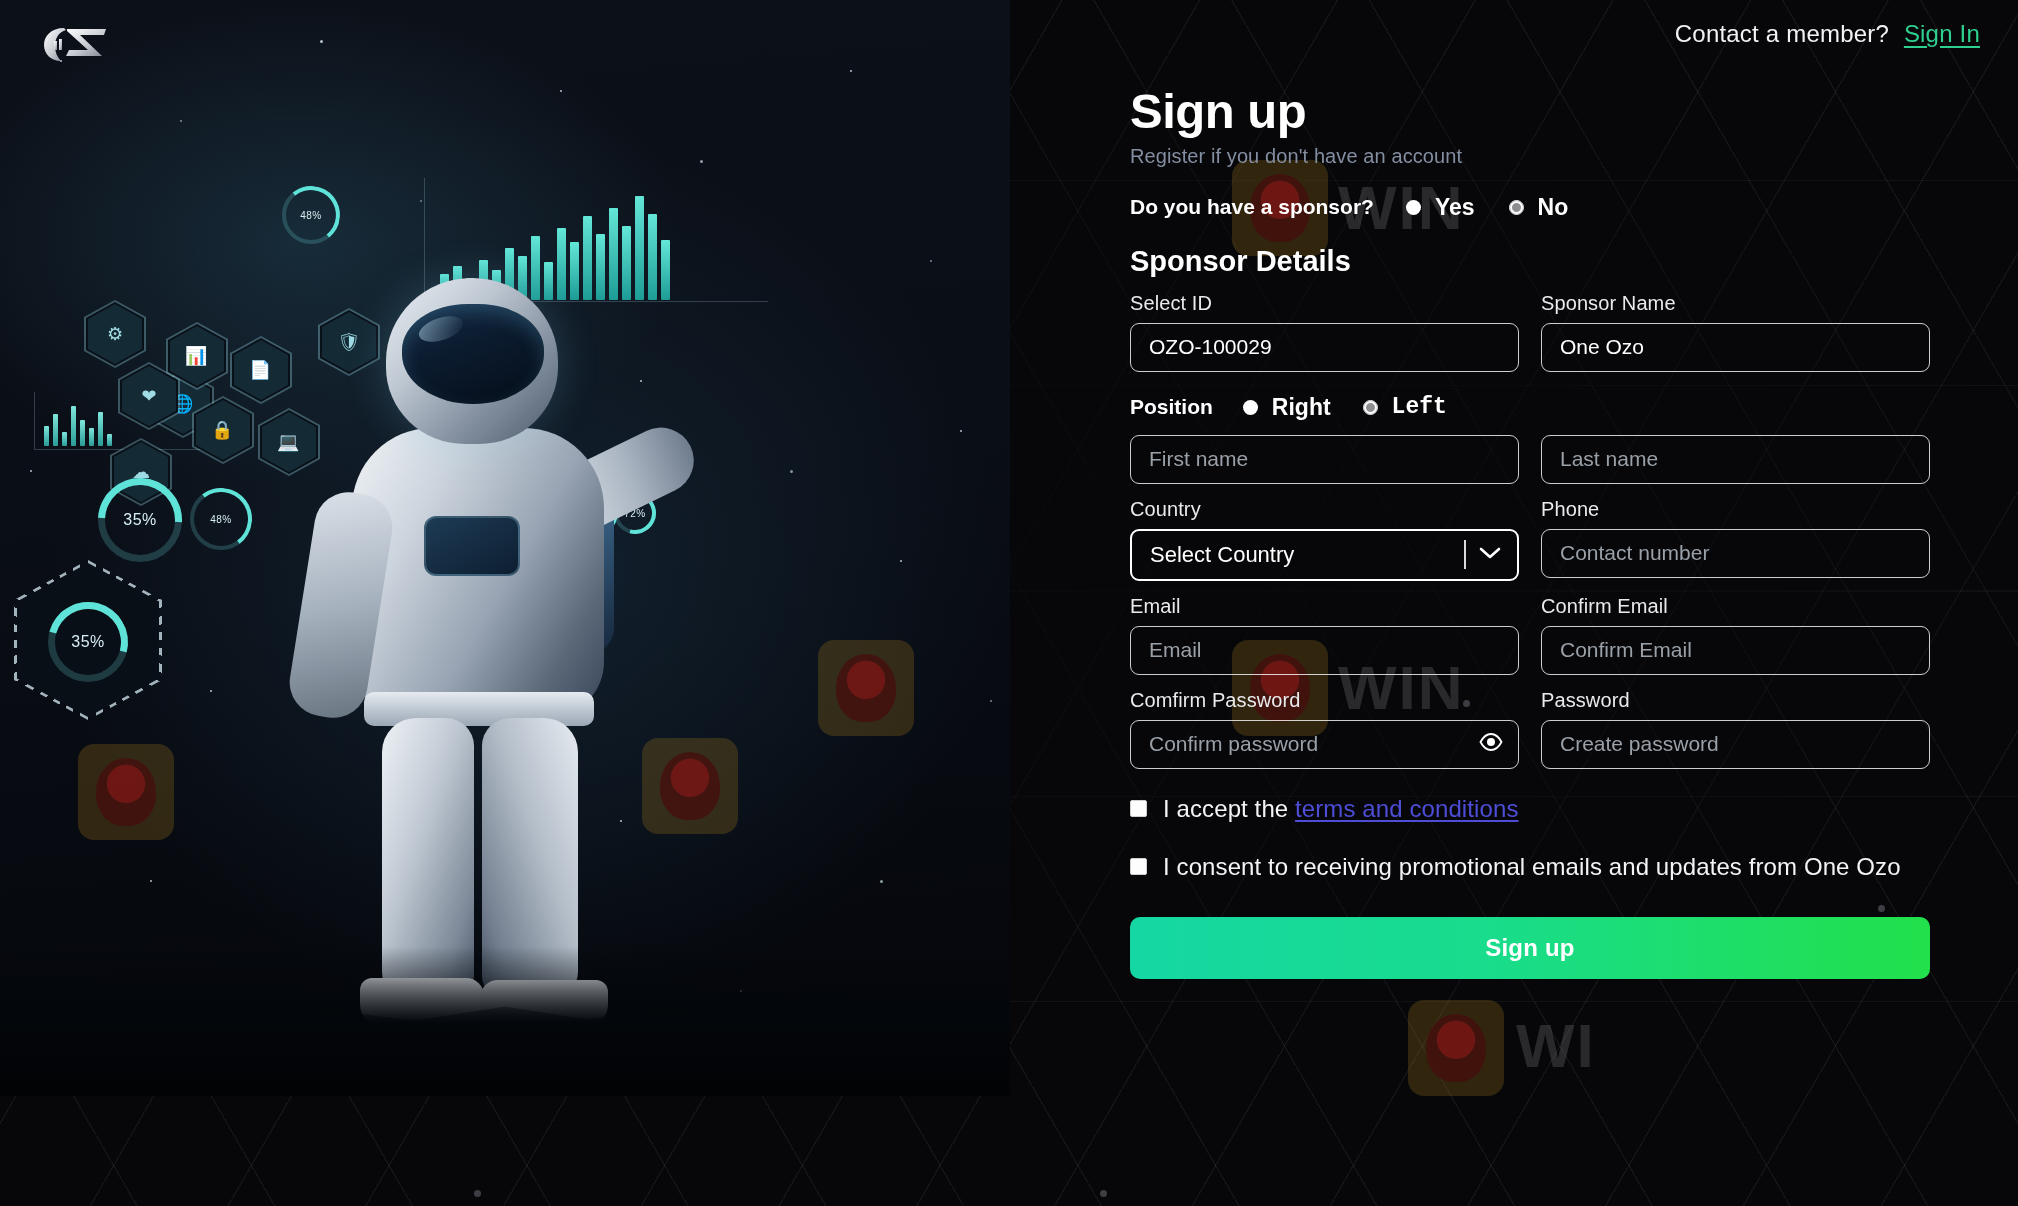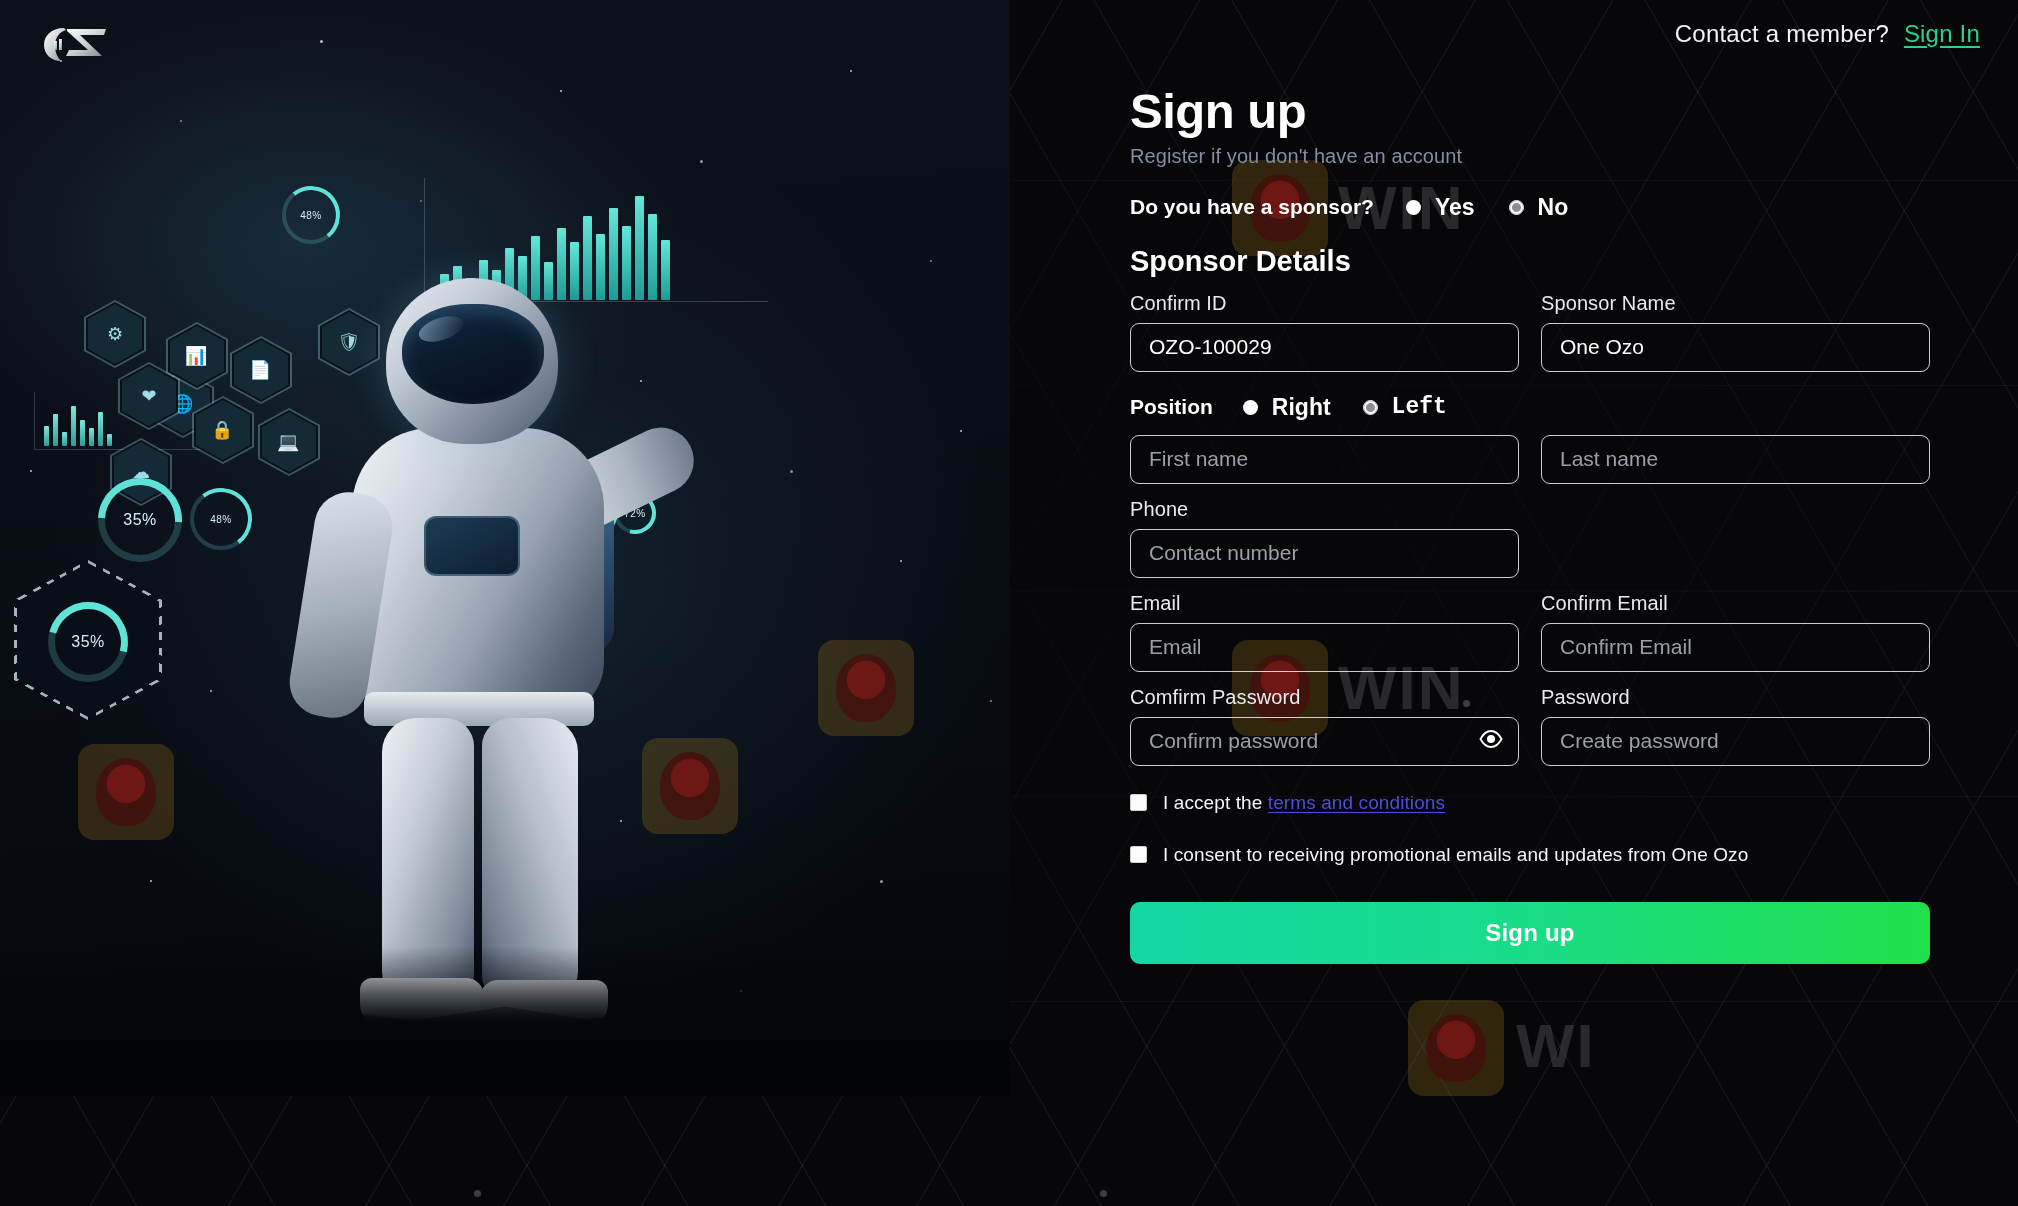--- a/index.html
+++ b/index.html
@@ -253,21 +253,21 @@
   .eye {
     position: absolute; right: 16px; top: 50%; transform: translateY(-50%);
     cursor: pointer; color: #ffffff;
   }
 
   .chk-row { display: flex; align-items: center; margin-top: 26px; }
   .chk {
     width: 17px; height: 17px; background: #fdfdfd; border: 1px solid #cfcfcf;
     border-radius: 2px; flex: 0 0 auto; cursor: pointer;
   }
-  .chk-lbl { font-size: 19px; color: #f4f4f6; margin-left: 16px; letter-spacing: .1px; }
+  .chk-lbl { font-size: 24px; color: #f4f4f6; margin-left: 16px; letter-spacing: .1px; }
   .chk-lbl a { color: #4d4dd8; text-decoration: underline; text-underline-offset: 3px; cursor: pointer; }
 
   .submit {
     display: block; width: 100%; height: 62px; margin-top: 36px;
     border: none; border-radius: 10px; cursor: pointer;
     background: linear-gradient(90deg, #15d7a3 0%, #19dc8c 45%, #21e04a 100%);
     color: #ffffff; font-size: 24px; font-weight: 700;
     font-family: "Liberation Sans", sans-serif; letter-spacing: .2px;
   }
 </style>
@@ -489,21 +489,21 @@
         <span class="radio-opt" style="margin-left:34px;">
           <span class="rb off"></span>
           <span class="rl">No</span>
         </span>
       </div>
 
       <h2 class="section">Sponsor Details</h2>
 
       <div class="grid2">
         <div class="field">
-          <label class="flabel">Confirm ID</label>
+          <label class="flabel">Select ID</label>
           <input class="inp filled" readonly="" value="OZO-100029" style="">
         </div>
         <div class="field">
           <label class="flabel">Sponsor Name</label>
           <input class="inp filled" readonly="" value="One Ozo" style="">
         </div>
       </div>
 
       <div class="radio-row" style="margin-top:22px;">
         <span class="q">Position</span>
@@ -521,20 +521,34 @@
         <div class="field">
           <input class="inp" placeholder="First name" style="">
         </div>
         <div class="field">
           <input class="inp" placeholder="Last name" style="">
         </div>
       </div>
 
       <div class="grid2">
         <div class="field">
+          <label class="flabel">Country</label>
+          <div class="sel-wrap">
+            <select class="sel">
+              <option>Select Country</option>
+            </select>
+            <span class="sel-div"></span>
+            <span class="chev">
+              <svg width="22" height="14" viewBox="0 0 22 14">
+                  <path d="M2 3 L11 11 L20 3" fill="none" stroke="#ffffff" stroke-width="2.6" stroke-linecap="round" stroke-linejoin="round"></path>
+                </svg>
+            </span>
+          </div>
+        </div>
+        <div class="field">
           <label class="flabel">Phone</label>
           <input class="inp" placeholder="Contact number" style="">
         </div>
       </div>
 
       <div class="grid2">
         <div class="field">
           <label class="flabel">Email</label>
           <input class="inp" placeholder="Email" style="">
         </div>

